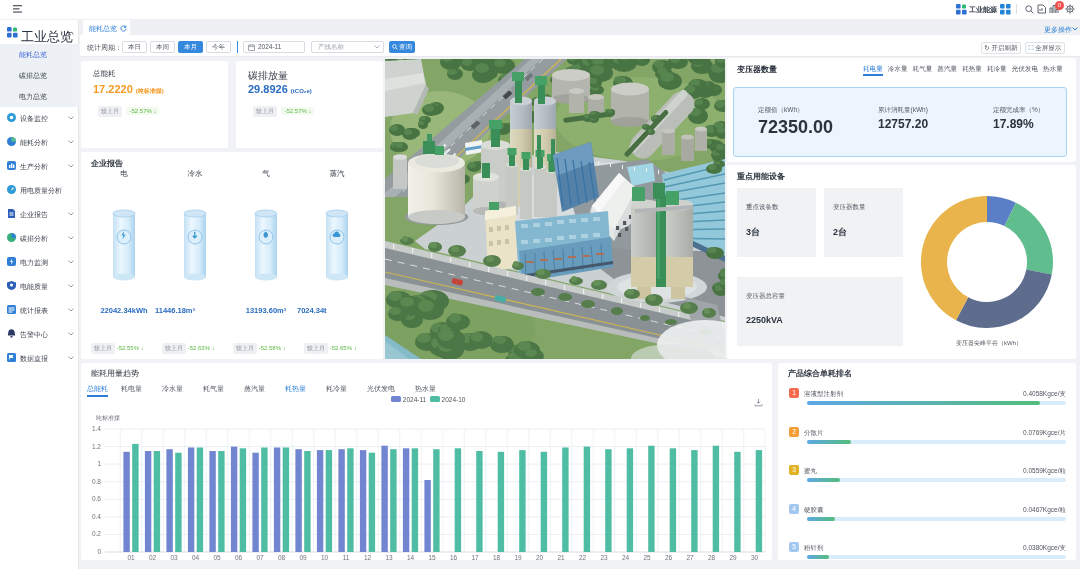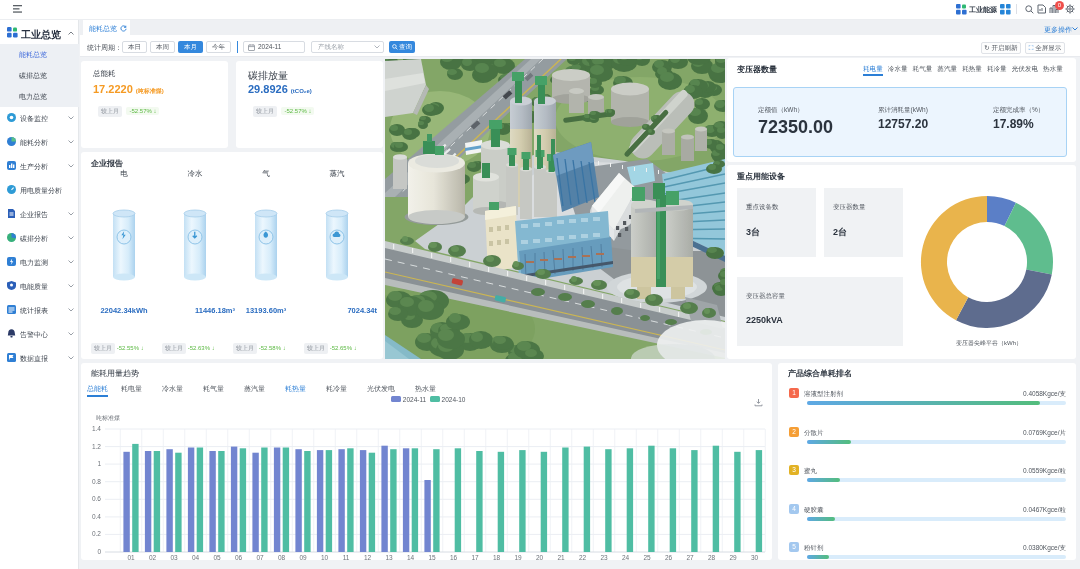--- a/index.html
+++ b/index.html
@@ -55,21 +55,21 @@
       <line x1="7.2" y1="2.8" x2="8.3" y2="1.7"></line>
     </g>
 </svg>
 <div class="abs" style="left:0;top:20px;width:79px;height:549px;background:#fff;border-right:1px solid #e4e7ea"></div>
 <svg class="abs" style="left:7px;top:27px" width="11" height="11" viewBox="0 0 11 11">
  <rect x="0" y="0" width="4.6" height="4.6" rx="1.2" fill="#2d6fd2"></rect>
     <rect x="6" y="0.6" width="4" height="4" rx="1.2" fill="#2eb872"></rect>
  <rect x="0" y="5.8" width="4.6" height="4.6" rx="1.2" fill="#2d6fd2"></rect>
     <rect x="6" y="5.8" width="4.6" height="4.6" rx="1.2" fill="#2d6fd2"></rect>
   </svg>
-<div class="abs" style="left:21px;top:28px;font-size:10px;color:#273040;font-weight:bold">工业总览</div>
+<div class="abs" style="left:21px;top:28px;font-size:13px;color:#273040;font-weight:normal">工业总览</div>
 <svg class="abs" style="left:68px;top:31px" width="6" height="4" viewBox="0 0 6 4">
     <path d="M0.5 3.5 L3 1 L5.5 3.5" stroke="#7a8087" fill="none"></path>
   </svg>
 <div class="abs" style="left:0;top:44px;width:79px;height:63px;background:#edf0f4"></div>
 <div class="abs" style="left:19px;top:50px;font-size:7px;color:#3d68da">能耗总览</div>
 <div class="abs" style="left:19px;top:71px;font-size:7px;color:#3c434d">碳排总览</div>
 <div class="abs" style="left:19px;top:92px;font-size:7px;color:#3c434d">电力总览</div>
 <svg class="abs" style="left:7px;top:113px" width="9" height="9" viewBox="0 0 9 9">
     <circle cx="4.5" cy="4.5" r="4.5" fill="#2e9bd6"></circle>
     <circle cx="4.5" cy="4.5" r="1.8" fill="#fff"></circle>
@@ -238,21 +238,21 @@
       </linearGradient>
     </defs>
 <rect x="1" y="5" width="22" height="64" fill="url(#cb195)"></rect>
 <ellipse cx="12" cy="69" rx="11" ry="3.5" fill="#cde7f7"></ellipse>
 <ellipse cx="12" cy="5.5" rx="11" ry="3.5" fill="#cfe6f7" stroke="#a5cdea" stroke-width="0.8"></ellipse>
 <circle cx="12" cy="29" r="7" fill="#ddeffb" stroke="#8ec4e8" stroke-width="1"></circle>
 <g transform="translate(6,23) scale(1.2) translate(-1.2,-2.4)">
       <path d="M6 3 V8 M4.3 6.3 L6 8 L7.7 6.3" stroke="#3b97d4" stroke-width="1.1" fill="none"></path>
     </g>
 </svg>
-<div class="abs" style="left:155px;top:306px;width:80px;text-align:right;font-size:7.5px;font-weight:bold;color:#2a6cc0">11446.18m³</div>
+<div class="abs" style="left:155px;top:306px;width:80px;text-align:left;font-size:7.5px;font-weight:bold;color:#2a6cc0">11446.18m³</div>
 <div class="abs" style="left:162px;top:343px;width:80px;font-size:6px"><span class="chip" style="font-size:6px">较上月</span> <span style="color:#5cb943">-52.63% ↓</span></div>
 <div class="abs" style="left:246px;top:169px;width:40px;text-align:center;font-size:7.5px;color:#3c434d">气</div>
 <svg class="abs" style="left:254px;top:208px" width="24" height="75" viewBox="0 0 24 75">
 <defs>
       <linearGradient id="cb266" x1="0" y1="0" x2="1" y2="0">
 <stop offset="0" stop-color="#c3e0f4"></stop>
         <stop offset="0.35" stop-color="#ecf7fe"></stop>
         <stop offset="0.7" stop-color="#d6ecfa"></stop>
         <stop offset="1" stop-color="#abd2ee"></stop>
       </linearGradient>
@@ -278,21 +278,21 @@
       </linearGradient>
     </defs>
 <rect x="1" y="5" width="22" height="64" fill="url(#cb337)"></rect>
 <ellipse cx="12" cy="69" rx="11" ry="3.5" fill="#cde7f7"></ellipse>
 <ellipse cx="12" cy="5.5" rx="11" ry="3.5" fill="#cfe6f7" stroke="#a5cdea" stroke-width="0.8"></ellipse>
 <circle cx="12" cy="29" r="7" fill="#ddeffb" stroke="#8ec4e8" stroke-width="1"></circle>
 <g transform="translate(6,23) scale(1.2) translate(-1.2,-2.4)">
       <path d="M3.6 7.5 a1.6 1.6 0 0 1 0.3-3.1 a2.1 2.1 0 0 1 4.1 0.3 a1.5 1.5 0 0 1 0.2 2.8 Z" fill="#3b97d4"></path>
     </g>
 </svg>
-<div class="abs" style="left:297px;top:306px;width:80px;text-align:right;font-size:7.5px;font-weight:bold;color:#2a6cc0">7024.34t</div>
+<div class="abs" style="left:297px;top:306px;width:80px;text-align:left;font-size:7.5px;font-weight:bold;color:#2a6cc0">7024.34t</div>
 <div class="abs" style="left:304px;top:343px;width:80px;font-size:6px"><span class="chip" style="font-size:6px">较上月</span> <span style="color:#5cb943">-52.65% ↓</span></div>
 <svg class="abs" style="left:385px;top:59px" width="340" height="300" viewBox="0 0 340 300">
     <rect width="340" height="300" fill="#7da25f"></rect>
     <ellipse cx="55" cy="70" rx="50" ry="38" fill="#93b471"></ellipse>
     <ellipse cx="255" cy="60" rx="85" ry="42" fill="#88ac68"></ellipse>
     <ellipse cx="60" cy="270" rx="90" ry="45" fill="#769c58"></ellipse>
     <ellipse cx="77" cy="-2" rx="9" ry="7" fill="#3f6c39"></ellipse>
     <ellipse cx="74" cy="-5" rx="5" ry="4" fill="#4f7f46"></ellipse>
     <ellipse cx="26" cy="16" rx="11" ry="8" fill="#3f6c39"></ellipse>
     <ellipse cx="22" cy="13" rx="6" ry="5" fill="#4f7f46"></ellipse>

